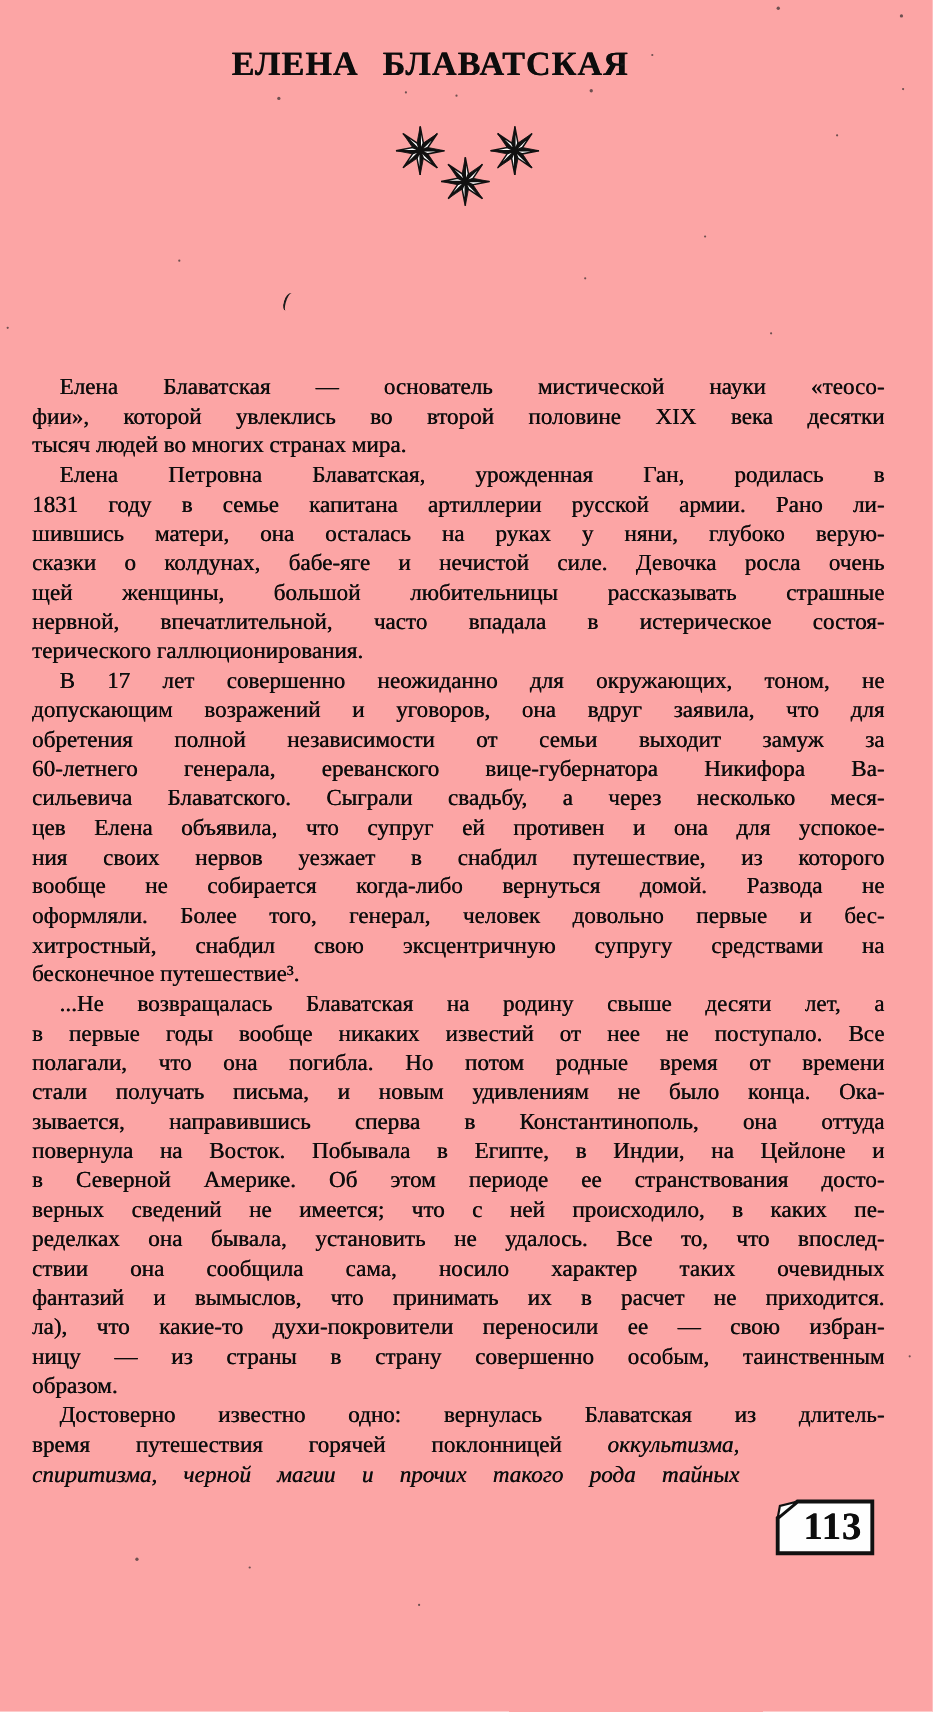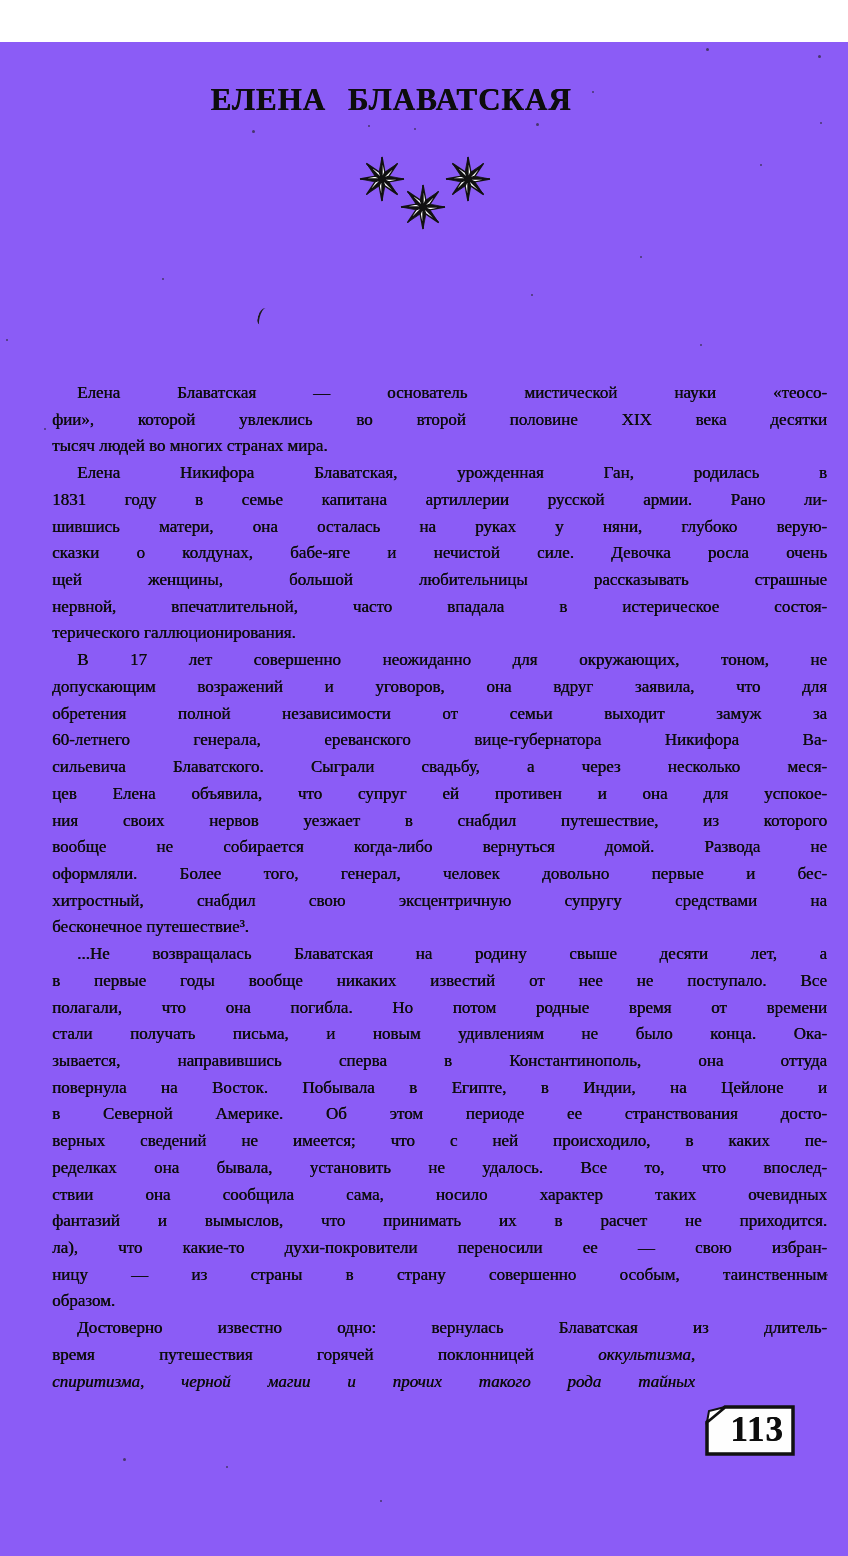--- a/index.html
+++ b/index.html
@@ -3,35 +3,35 @@
 <meta charset="utf-8">
 <style>
   html,body { margin:0; padding:0; }
   body {
     width:848px; height:1556px; position:relative;
     background:#ffffff;
     font-family:"Liberation Serif","DejaVu Serif",serif;
     color:#0d0d0d;
     overflow:hidden;
   }
-  .page { position:absolute; inset:0; background:#8b5cf6;margin-top:42px; }
+  .page { position:absolute; inset:0; background:#fca5a5; }
 
   .title {
     position:absolute; top:40px; left:-33px; width:848px; margin:0;
     text-align:center;
     font-size:31px; font-weight:bold;
     letter-spacing:1px; word-spacing:13px;
     text-shadow:0.5px 0 0 #0d0d0d;
   }
 
   .stars { position:absolute; left:355px; top:112px; width:140px; height:80px; }
 
   .textblock {
-    position:absolute; left:52px; top:338px; width:775px;
-    font-size:17px;
+    position:absolute; left:29px; top:338px; width:775px;
+    font-size:21px;
     text-shadow:0.4px 0 0 #0d0d0d;
   }
   .para { margin:0; }
   .line {
     height:26.72px; line-height:26.72px; overflow:hidden;
     text-align:justify; text-align-last:justify; text-justify:inter-word;
   }
   .line.first { text-indent:25px; }
   .line.last { text-align-last:left; }
   .it { font-style:italic; }
@@ -89,21 +89,21 @@
 
   <div class="stray-mark"></div>
 
   <div class="textblock">
       <div class="para">
         <div class="line first"><span>Елена Блаватская — основатель мистической науки «теосо-</span></div>
         <div class="line"><span>фии», которой увлеклись во второй половине XIX века десятки</span></div>
         <div class="line last"><span>тысяч людей во многих странах мира.</span></div>
       </div>
       <div class="para">
-        <div class="line first"><span>Елена Никифора Блаватская, урожденная Ган, родилась в</span></div>
+        <div class="line first"><span>Елена Петровна Блаватская, урожденная Ган, родилась в</span></div>
         <div class="line"><span>1831 году в семье капитана артиллерии русской армии. Рано ли-</span></div>
         <div class="line"><span>шившись матери, она осталась на руках у няни, глубоко верую-</span></div>
         <div class="line"><span>сказки о колдунах, бабе-яге и нечистой силе. Девочка росла очень</span></div>
         <div class="line"><span>щей женщины, большой любительницы рассказывать страшные</span></div>
         <div class="line"><span>нервной, впечатлительной, часто впадала в истерическое состоя-</span></div>
         <div class="line last"><span>терического галлюционирования.</span></div>
       </div>
       <div class="para">
         <div class="line first"><span>В 17 лет совершенно неожиданно для окружающих, тоном, не</span></div>
         <div class="line"><span>допускающим возражений и уговоров, она вдруг заявила, что для</span></div>

